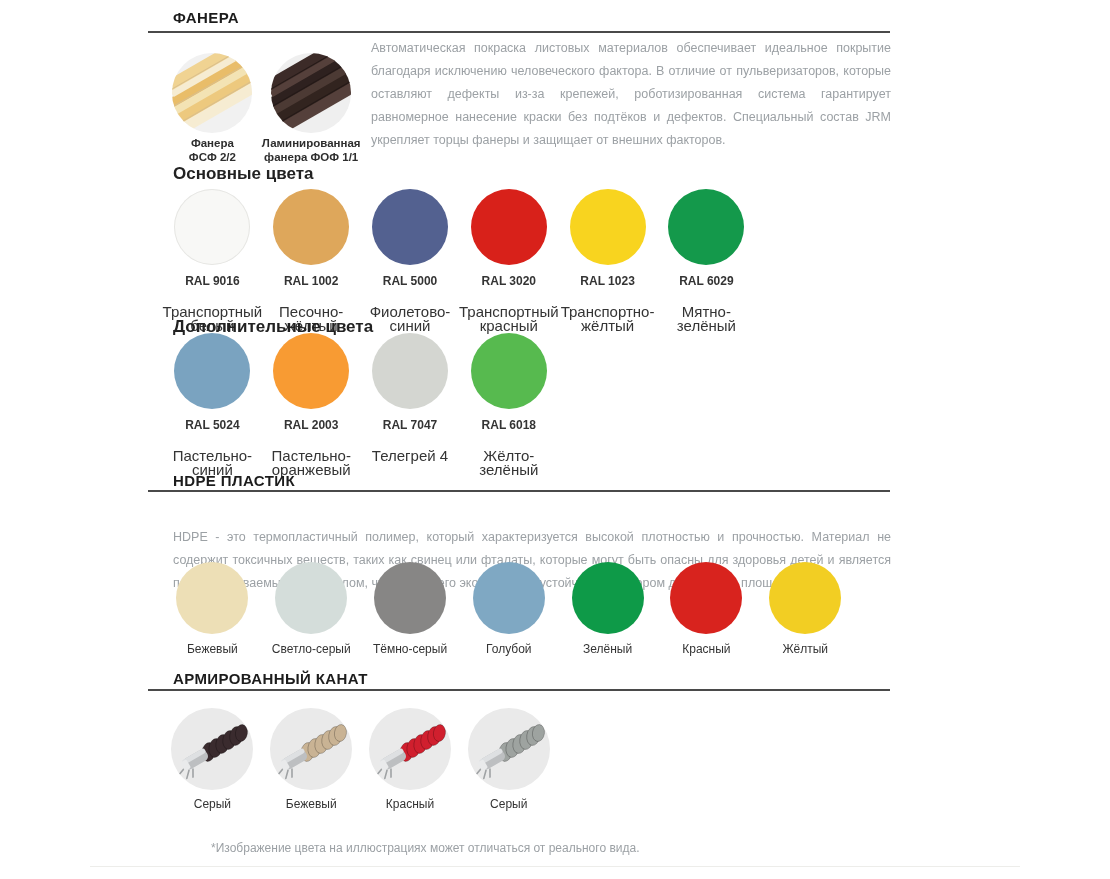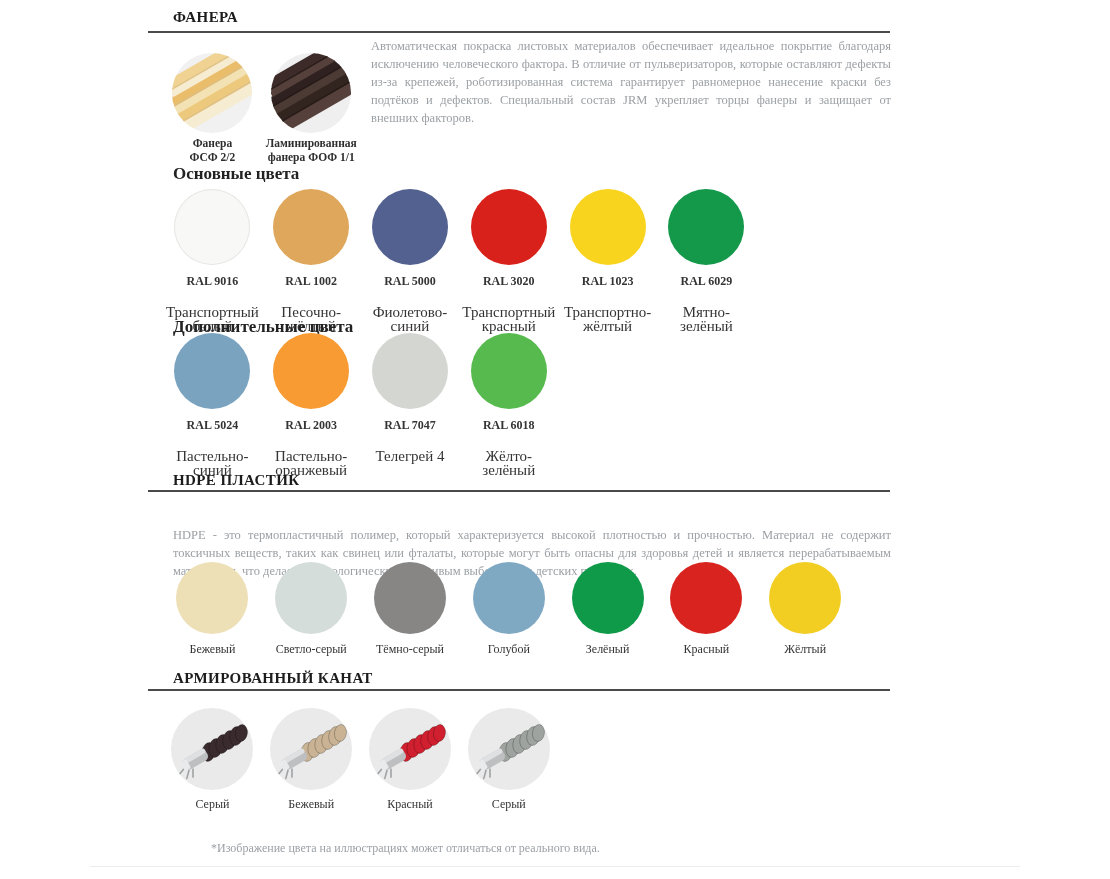--- a/index.html
+++ b/index.html
@@ -1,27 +1,27 @@
 <!DOCTYPE html>
 <html><head>
 <meta charset="utf-8">
 <style>
   html,body { margin:0; padding:0; background:#ffffff; }
   .page { position:relative; width:1110px; height:879px; background:#ffffff;
-          font-family:Liberation Serif, serif; overflow:hidden; }
+          font-family:Liberation Sans, sans-serif; overflow:hidden; }
 
   .sec-title { position:absolute; left:173px; font-size:15px; font-weight:bold;
                color:#1c1c1c; letter-spacing:0.4px; }
   .rule { position:absolute; left:148px; width:742px; height:0;
           border-top:2px solid #4a4a4a; }
   #t1 { top:9px; }   #r1 { top:31px; }
   #t2 { top:472px; } #r2 { top:490px; }
   #t3 { top:670px; } #r3 { top:689px; }
 
-  .para { position:absolute; color:#9ca1a5; font-size:12.5px; line-height:18px;
+  .para { position:absolute; color:#9ca1a5; font-size:12.5px; line-height:23px;
           text-align:justify; }
   #p1 { left:371px; top:37px;  width:520px; }
   #p2 { left:173px; top:526px; width:718px; }
   #p3 { left:555px; top:699px; width:337px; line-height:19px; white-space:pre-line; }
 
   .subhead { position:absolute; left:173px; font-size:17px; font-weight:bold; color:#222; }
   #sh1 { top:164px; } #sh2 { top:317px; }
 
   .swrow { position:absolute; left:163px; display:flex; }
   #row-figs  { top:52px; }

